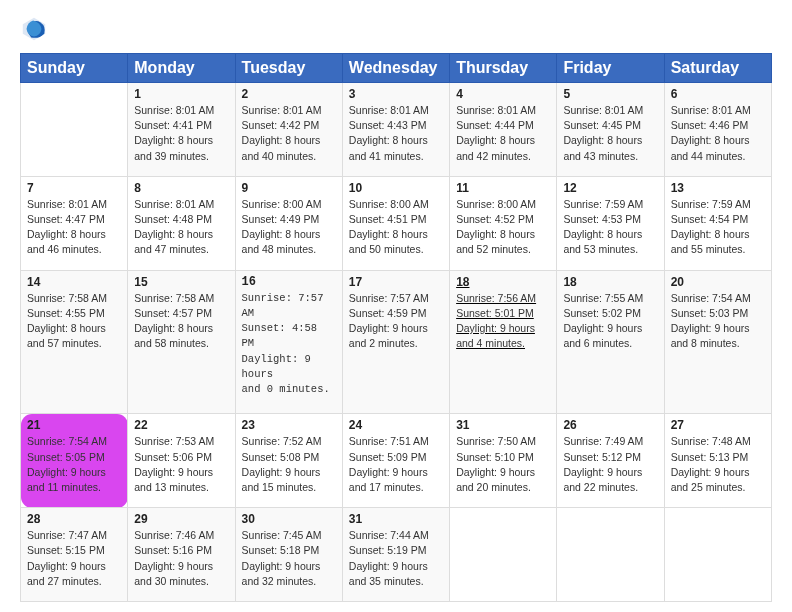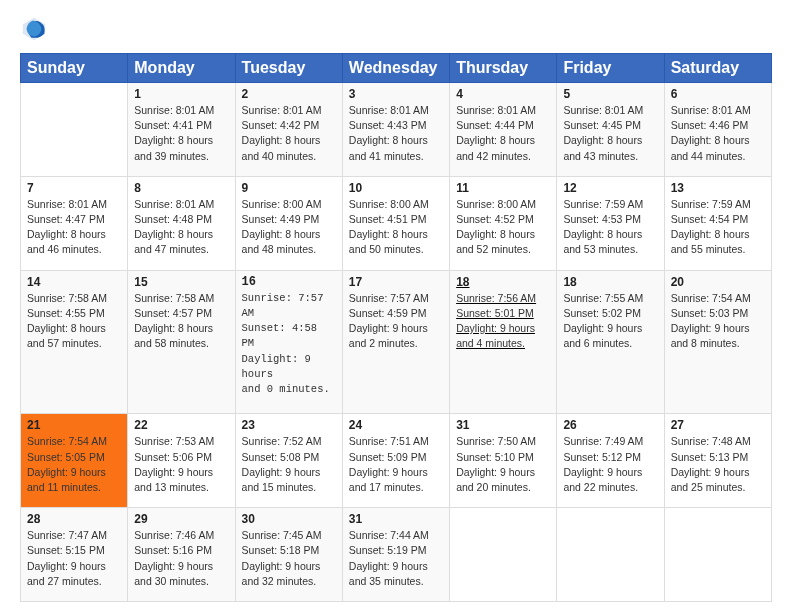--- a/index.html
+++ b/index.html
@@ -206,21 +206,21 @@
           <td style="background: rgb(249, 249, 249);">
             <span class="day-number">18</span>
             <div class="day-info">Sunrise: 7:55 AM<br>Sunset: 5:02 PM<br>Daylight: 9 hours<br>and 6 minutes.</div>
           </td>
           <td style="background: rgb(249, 249, 249);">
             <span class="day-number">20</span>
             <div class="day-info">Sunrise: 7:54 AM<br>Sunset: 5:03 PM<br>Daylight: 9 hours<br>and 8 minutes.</div>
           </td>
         </tr>
         <tr>
-          <td style="background: #f97316;">
+          <td style="background: #d946ef; border-radius: 11px;">
             <span class="day-number">21</span>
             <div class="day-info">Sunrise: 7:54 AM<br>Sunset: 5:05 PM<br>Daylight: 9 hours<br>and 11 minutes.</div>
           </td>
           <td style="background: rgb(255, 255, 255);">
             <span class="day-number">22</span>
             <div class="day-info">Sunrise: 7:53 AM<br>Sunset: 5:06 PM<br>Daylight: 9 hours<br>and 13 minutes.</div>
           </td>
           <td style="background: rgb(255, 255, 255); margin-left: 28px;">
             <span class="day-number">23</span>
             <div class="day-info">Sunrise: 7:52 AM<br>Sunset: 5:08 PM<br>Daylight: 9 hours<br>and 15 minutes.</div>

